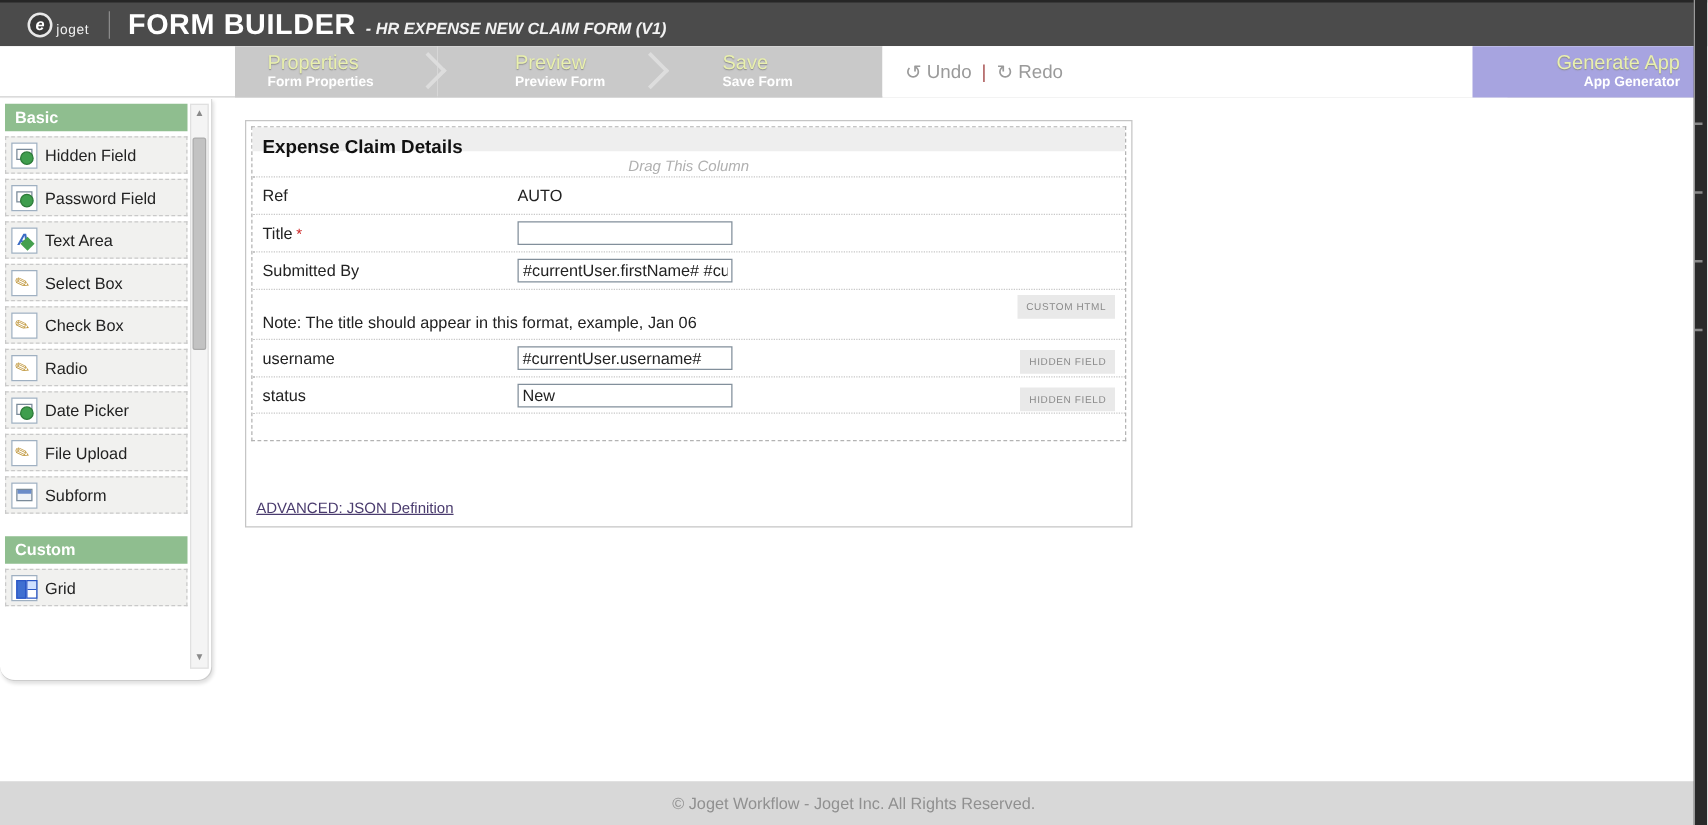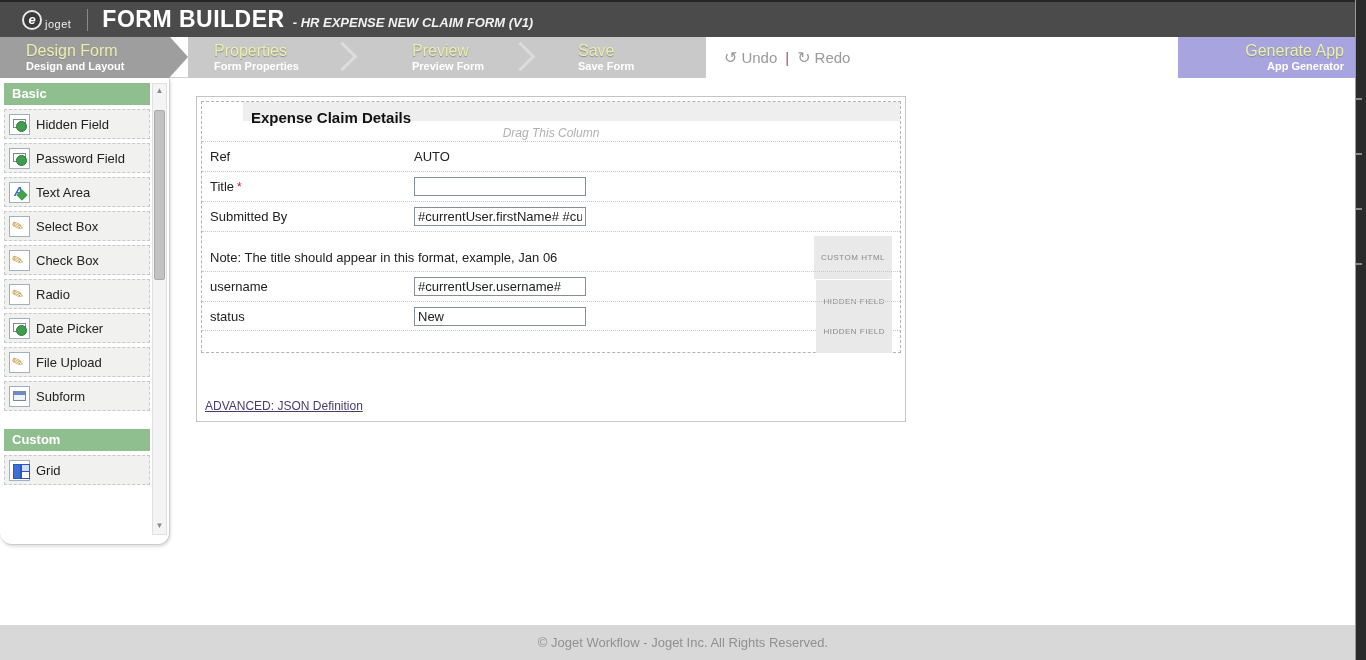--- a/index.html
+++ b/index.html
@@ -87,35 +87,35 @@
   .pal-scroll .arrow.up { top:2px; }
   .pal-scroll .arrow.down { bottom:4px; }
   .pal-thumb { position:absolute; left:1px; top:26px; width:11px; height:170px; background:#c2c2c2;
     border:1px solid #ababab; border-radius:2px; cursor:grab; }
 
   
   .canvas { position:absolute; left:196px; top:96px; width:710px; height:326px;
     background:#fff; border:1px solid #c5c5c5; }
   .form-dash { position:absolute; left:4px; top:4px; width:700px; height:252px; border:1px dashed #b3b3b3; }
   .form-header { height:18px; background:#eeeeee; font-size:15px; font-weight:bold; color:#111;
-    padding:7px 0 12px 8px; cursor:move;margin-left:41px; }
+    padding:7px 0 12px 8px; cursor:move; }
   .drag-hint { height:20px; text-align:center; font-size:12px; font-style:italic; color:#b0b0b0;
     padding-top:5px; cursor:move; }
   .frow { position:relative; border-top:1px dotted #c8c8c8; display:flex; align-items:center;
     min-height:30px; padding-left:8px; cursor:pointer; }
   .frow:last-child { border-bottom:1px dotted #c8c8c8; }
   .frow .flabel { width:204px; font-size:13px; color:#222; flex:0 0 204px; }
   .frow .req { color:#cc2222; font-size:12px; margin-left:3px; }
   .frow .fvalue { font-size:13px; color:#222; }
   .frow input { width:172px; height:19px; border:1px solid #828f9b; font-size:13px;
     font-family:"Liberation Sans", sans-serif; padding:1px 3px; color:#222; background:#fff; }
   .frow-note { min-height:40px; align-items:flex-end; padding-bottom:6px; }
   .frow-note .note-text { font-size:13px; color:#222; }
   .fbadge { position:absolute; right:8px; background:#e9e9e9; color:#8a8a8a; font-size:8px;
-    letter-spacing:.5px; padding:17px 7px; text-transform:uppercase; }
+    letter-spacing:.5px; padding:5px 7px; text-transform:uppercase; }
   .fbadge.mid { top:8px; }
   .fbadge.top { top:4px; }
   .advanced-link { position:absolute; left:8px; bottom:8px; font-size:12px; color:#4a3b6e;
     text-decoration:underline; cursor:pointer; }
 
   
   .footer { position:absolute; left:0; top:625px; width:1366px; height:35px; background:#d8d8d8;
     display:flex; align-items:center; justify-content:center; color:#909090; font-size:13px; }
 
   
@@ -132,24 +132,20 @@
     <div class="logo-wrap">
       <div class="logo-circle">e</div>
       <div class="logo-text">joget</div>
     </div>
     <div class="top-sep"></div>
     <div class="app-title">FORM BUILDER</div>
     <div class="form-subtitle">- HR EXPENSE NEW CLAIM FORM (V1)</div>
   </div>
 
   <div class="tabstrip">
-    <div class="tab tab-design">
-      <div class="t1">Design Form</div>
-      <div class="t2">Design and Layout</div>
-    </div>
     <div class="tab tab-props">
       <div class="t1">Properties</div>
       <div class="t2">Form Properties</div>
     </div>
     <div class="chev chev-1"></div>
     <div class="tab tab-preview">
       <div class="t1">Preview</div>
       <div class="t2">Preview Form</div>
     </div>
     <div class="chev chev-2"></div>

